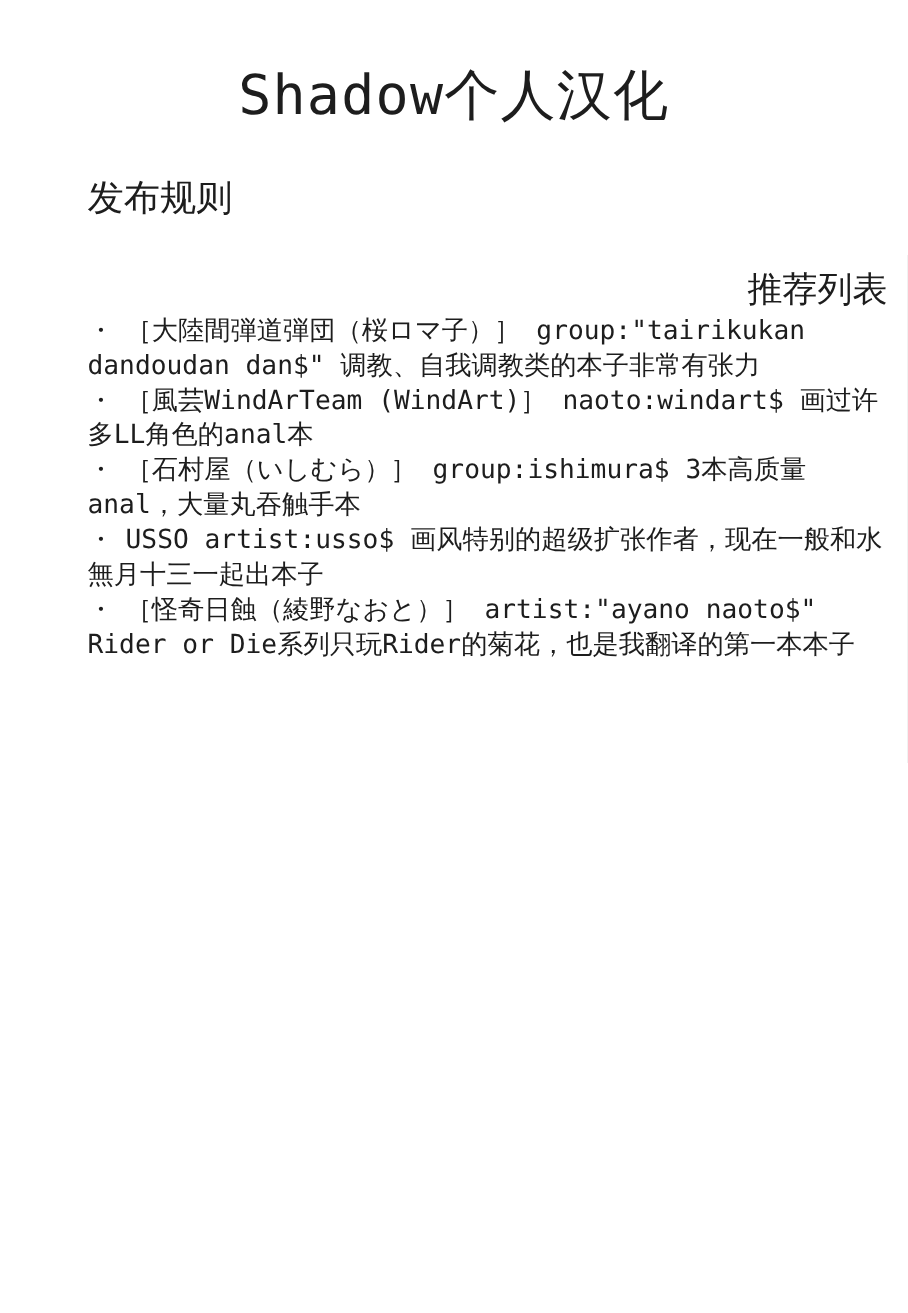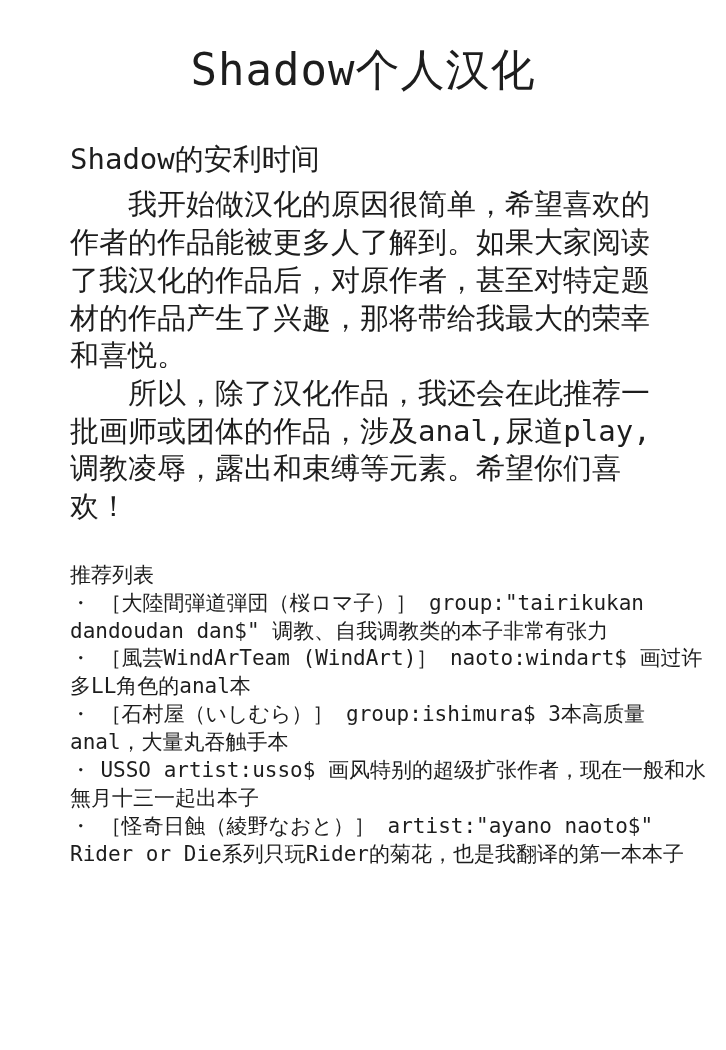--- a/index.html
+++ b/index.html
@@ -12,22 +12,22 @@
     width: 726px;
     height: 1050px;
     margin: 0 auto;
     background: #ffffff;
     color: #1d1d1d;
     font-family: "DejaVu Sans Mono", "Liberation Mono", monospace;
     overflow: hidden;
     box-sizing: border-box;
   }
   .page-title {
-    margin: 16px;
-    padding-top: 28px;
+    margin: 1px;
+    padding-top: 50px;
     text-align: center;
     font-size: 44px;
     font-weight: normal;
     letter-spacing: 1px;
     line-height: 1.2;
   }
   .content {
     padding: 0 62px 0 70px;
     box-sizing: border-box;
   }
@@ -57,50 +57,47 @@
     margin-top: 8px;
   }
   .section-list {
     margin-top: 36px;
     margin-right: -46px;
     font-size: 21px;
     line-height: 1.33;
   }
   .list-heading {
     margin: 0;
-    font-size: 21px;
+    font-size: 28px;
     font-weight: normal;
     line-height: 1.33;
+    text-align: right;
   }
   .list-item {
     margin: 0;
     font-size: 21px;
     line-height: 1.33;
   }
   .bullet {
     margin-right: 0.45em;
   }
 </style>
 </head>
 <body>
 
 <div class="page">
 
   <h1 class="page-title">Shadow个人汉化</h1>
 
   <div class="content">
 
     <div class="section-rules">
+      <h2 class="section-heading">发布规则</h2>
     </div>
 
-    <div class="section-intro">
-      <h2 class="section-heading">Shadow的安利时间</h2>
-      <p class="body-para">我开始做汉化的原因很简单，希望喜欢的作者的作品能被更多人了解到。如果大家阅读了我汉化的作品后，对原作者，甚至对特定题材的作品产生了兴趣，那将带给我最大的荣幸和喜悦。</p>
-      <p class="body-para">所以，除了汉化作品，我还会在此推荐一批画师或团体的作品，涉及anal,尿道play,调教凌辱，露出和束缚等元素。希望你们喜欢！</p>
-    </div>
 
     <div class="section-list">
       <p class="list-heading">推荐列表</p>
 
       <p class="list-item"><span class="bullet">・</span><span>［大陸間弾道弾団（桜ロマ子）］ group:"tairikukan dandoudan dan$" 调教、自我调教类的本子非常有张力</span></p>
 
       <p class="list-item"><span class="bullet">・</span><span>［風芸WindArTeam (WindArt)］ naoto:windart$ 画过许多LL角色的anal本</span></p>
 
       <p class="list-item"><span class="bullet">・</span><span>［石村屋（いしむら）］ group:ishimura$ 3本高质量anal，大量丸吞触手本</span></p>
 

